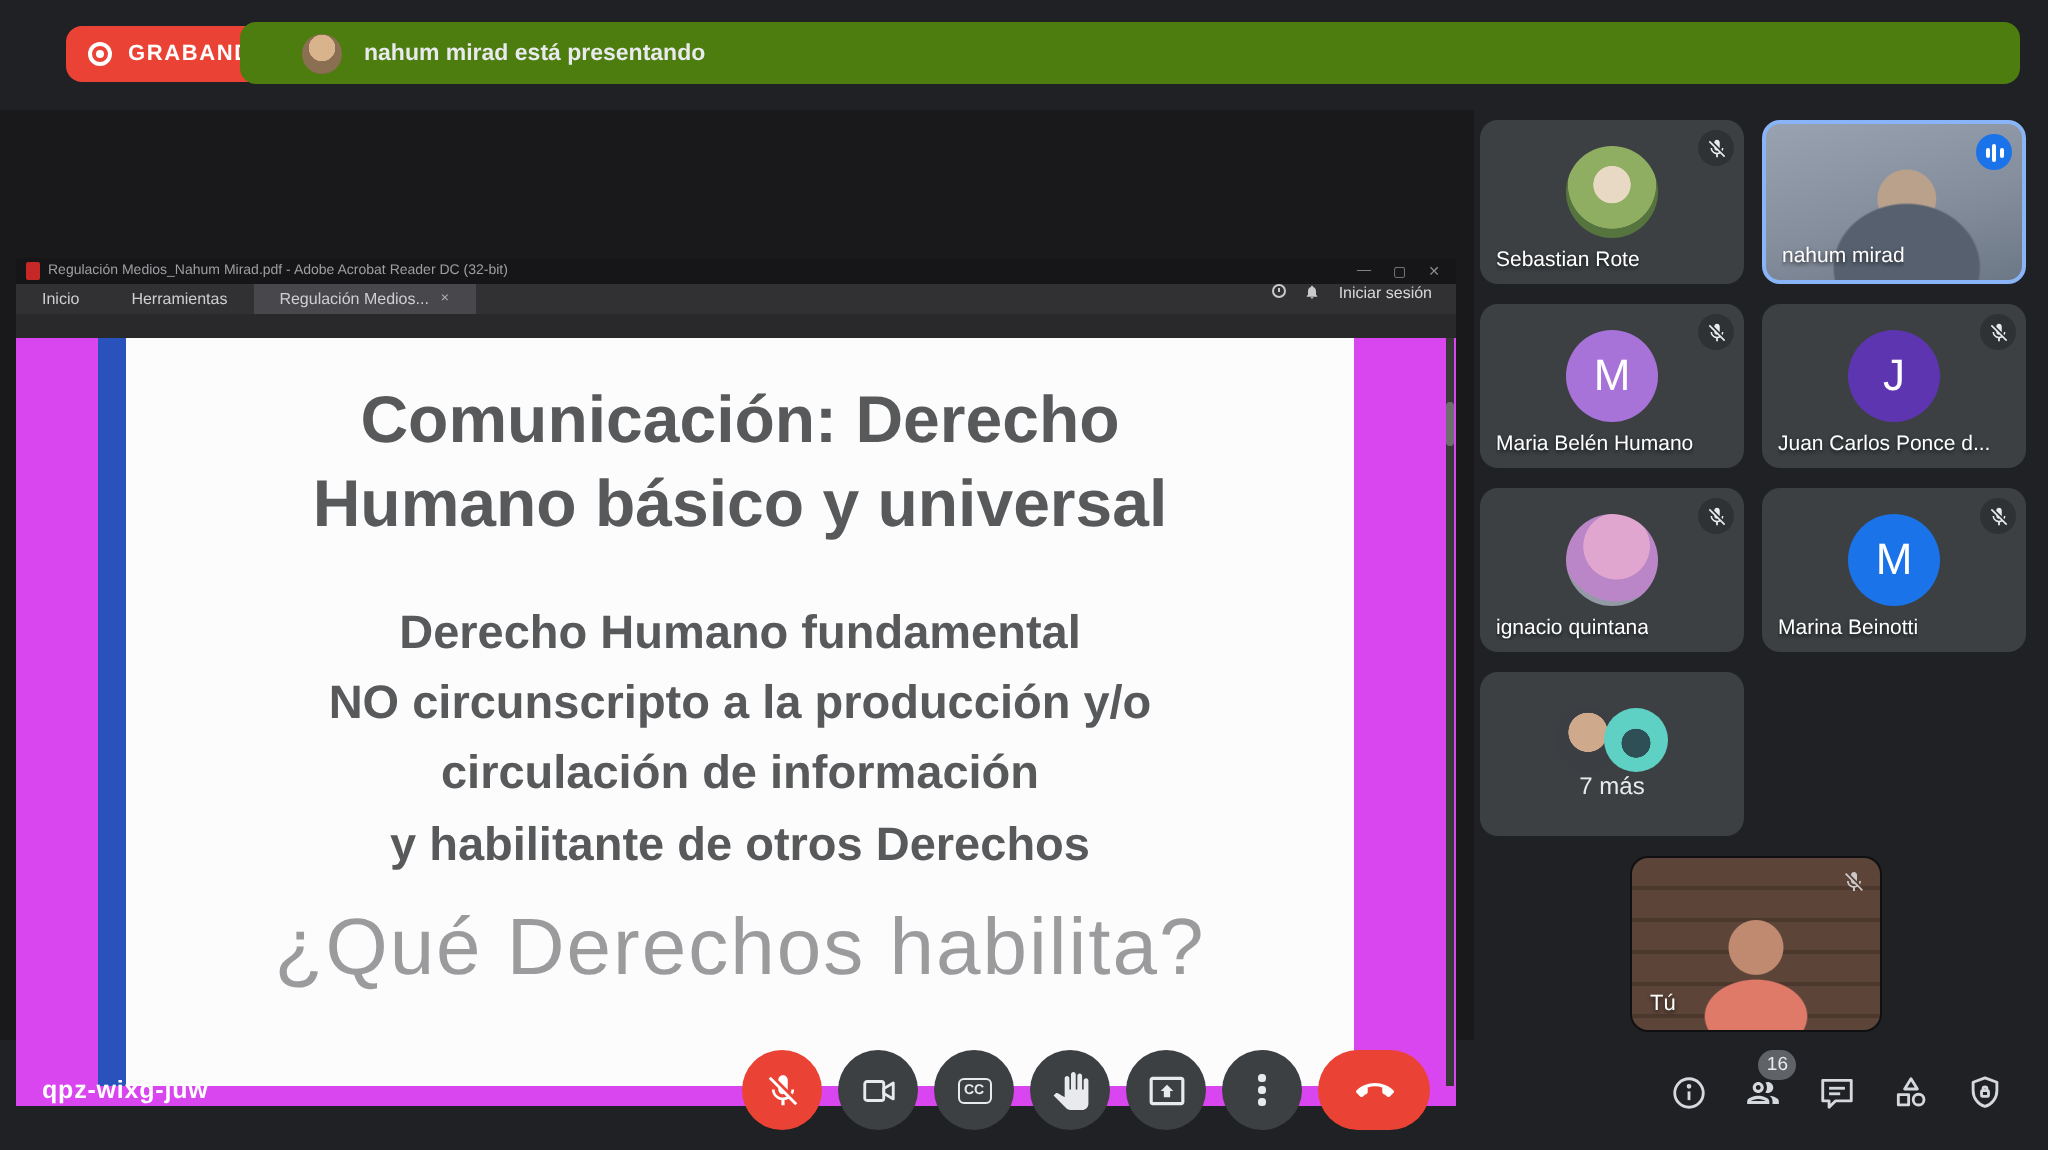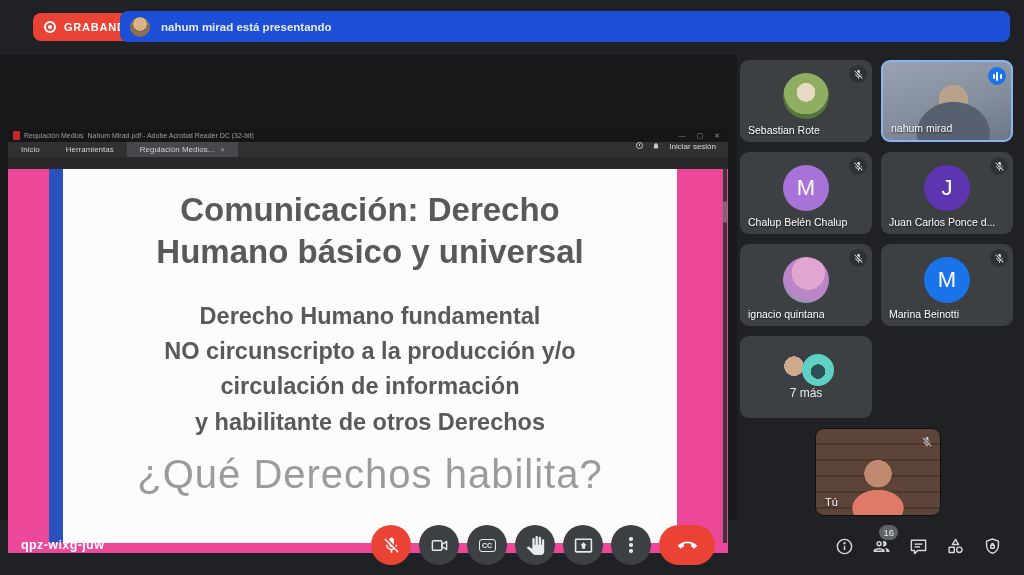--- a/index.html
+++ b/index.html
@@ -14,22 +14,22 @@
   .recording-badge{
     position:absolute; left:33px; top:13px; height:28px;
     background:#ea4335; border-radius:8px; color:#fff;
     display:flex; align-items:center; gap:8px; padding:0 15px 0 11px;
     font-size:11px; font-weight:bold; letter-spacing:.8px;
   }
   .record-icon{ width:12px; height:12px; border:2px solid #fff; border-radius:50%; position:relative; }
   .record-icon::after{ content:""; position:absolute; left:2px; top:2px; width:4px; height:4px; background:#fff; border-radius:50%; }
   .presenting-pill{
     position:absolute; left:120px; right:14px; top:11px; height:31px;
-    background:#1d4ed8; border-radius:8px; display:flex; align-items:center;
-    gap:11px; padding:0 10px; color:#e8eaed; font-size:11.5px; font-weight:bold;
+    background:#4d7c0f; border-radius:8px; display:flex; align-items:center;
+    gap:11px; padding:0 31px; color:#e8eaed; font-size:11.5px; font-weight:bold;
   }
   .presenter-avatar{
     width:20px; height:20px; border-radius:50%;
     background:radial-gradient(circle at 50% 35%, #d9b38c 0 40%, #8a6f52 41% 75%, #4a3b2d 100%);
   }
   
   .stage{ position:absolute; left:0; top:55px; width:737px; height:465px; background:#19191b; }
   .pdf-window{ position:absolute; left:8px; top:74px; width:720px; height:424px; background:#29292c; }
   .pdf-titlebar{ height:13px; background:#161618; display:flex; align-items:center; gap:4px; padding:0 5px; }
   .pdf-file-icon{ width:7px; height:9px; background:#c62828; border-radius:1px; flex:none; }
@@ -37,21 +37,21 @@
   .win-controls{ display:flex; gap:11px; color:#8b8b8f; font-size:7px; padding-right:3px; }
   .pdf-menubar{ height:12px; background:#252528; display:flex; align-items:center; gap:10px; padding-left:7px; font-size:7.5px; color:#c6c6c9; }
   .pdf-tabbar{ height:15px; background:#313134; display:flex; align-items:stretch; font-size:8px; color:#cfcfd2; }
   .pdf-tab{ padding:0 13px; display:flex; align-items:center; }
   .pdf-tab.doc{ background:#47474c; gap:6px; }
   .tab-close{ font-size:7px; color:#b5b5b8; }
   .pdf-toolbar-right{ margin-left:auto; display:flex; gap:9px; padding-right:12px; color:#d8d8db; }
   .clock-icon{ width:7px; height:7px; border:1px solid #c9c9cc; border-radius:50%; position:relative; }
   .clock-icon::after{ content:""; position:absolute; left:2px; top:1px; width:1px; height:2px; background:#c9c9cc; }
   .signin-label{ font-size:8px; }
-  .pdf-content{ position:absolute; left:0; top:40px; right:0; bottom:0; background:#ec4899;padding-left:21px; }
+  .pdf-content{ position:absolute; left:0; top:40px; right:0; bottom:0; background:#d946ef;padding-left:21px; }
   .blue-stripe{ position:absolute; left:41px; top:0; width:14px; height:374px; background:#2a52bd; }
   .slide{
     position:absolute; left:55px; top:0; width:614px; height:374px;
     background:#fcfcfd; text-align:center; color:#58595b;
   }
   .slide-title{ margin:20px 58px 0; font-size:33px; font-weight:bold; line-height:1.27; }
   .slide-body{ margin-top:26px; font-size:23.5px; font-weight:bold; line-height:1.5; }
   .slide-question{ margin-top:12px; font-size:40px; font-weight:normal; color:#9b9b9d; letter-spacing:1px; }
   .pdf-scrollbar{ position:absolute; right:1px; top:0; width:4px; height:374px; background:#38383b; }
   .pdf-scroll-thumb{ position:absolute; top:32px; width:4px; height:22px; background:#6e6e72; border-radius:2px; }
@@ -222,21 +222,21 @@
     <span class="tile-name">nahum mirad</span>
   </div>
 
   <div class="tile">
     <span class="avatar letter-maria">M</span>
     <span class="tile-mic">
       <svg viewBox="0 0 24 24" fill="currentColor">
           <path d="M19 11h-1.7c0 .74-.16 1.43-.43 2.05l1.23 1.23c.56-.98.9-2.09.9-3.28zm-4.02.17c0-.06.02-.11.02-.17V5c0-1.66-1.34-3-3-3S9 3.34 9 5v.18l5.98 5.99zM4.27 3L3 4.27l6.01 6.01V11c0 1.66 1.33 3 2.99 3 .22 0 .44-.03.65-.08l1.66 1.66c-.71.33-1.5.52-2.31.52-2.76 0-5.3-2.1-5.3-5.1H5c0 3.41 2.72 6.23 6 6.72V21h2v-3.28c.91-.13 1.77-.45 2.54-.9L19.73 21 21 19.73 4.27 3z"></path>
         </svg>
     </span>
-    <span class="tile-name">Chalup Belén Chalup</span>
+    <span class="tile-name">Maria Belén Humano</span>
   </div>
 
   <div class="tile">
     <span class="avatar letter-juan">J</span>
     <span class="tile-mic">
       <svg viewBox="0 0 24 24" fill="currentColor">
           <path d="M19 11h-1.7c0 .74-.16 1.43-.43 2.05l1.23 1.23c.56-.98.9-2.09.9-3.28zm-4.02.17c0-.06.02-.11.02-.17V5c0-1.66-1.34-3-3-3S9 3.34 9 5v.18l5.98 5.99zM4.27 3L3 4.27l6.01 6.01V11c0 1.66 1.33 3 2.99 3 .22 0 .44-.03.65-.08l1.66 1.66c-.71.33-1.5.52-2.31.52-2.76 0-5.3-2.1-5.3-5.1H5c0 3.41 2.72 6.23 6 6.72V21h2v-3.28c.91-.13 1.77-.45 2.54-.9L19.73 21 21 19.73 4.27 3z"></path>
         </svg>
     </span>
     <span class="tile-name">Juan Carlos Ponce d...</span>

